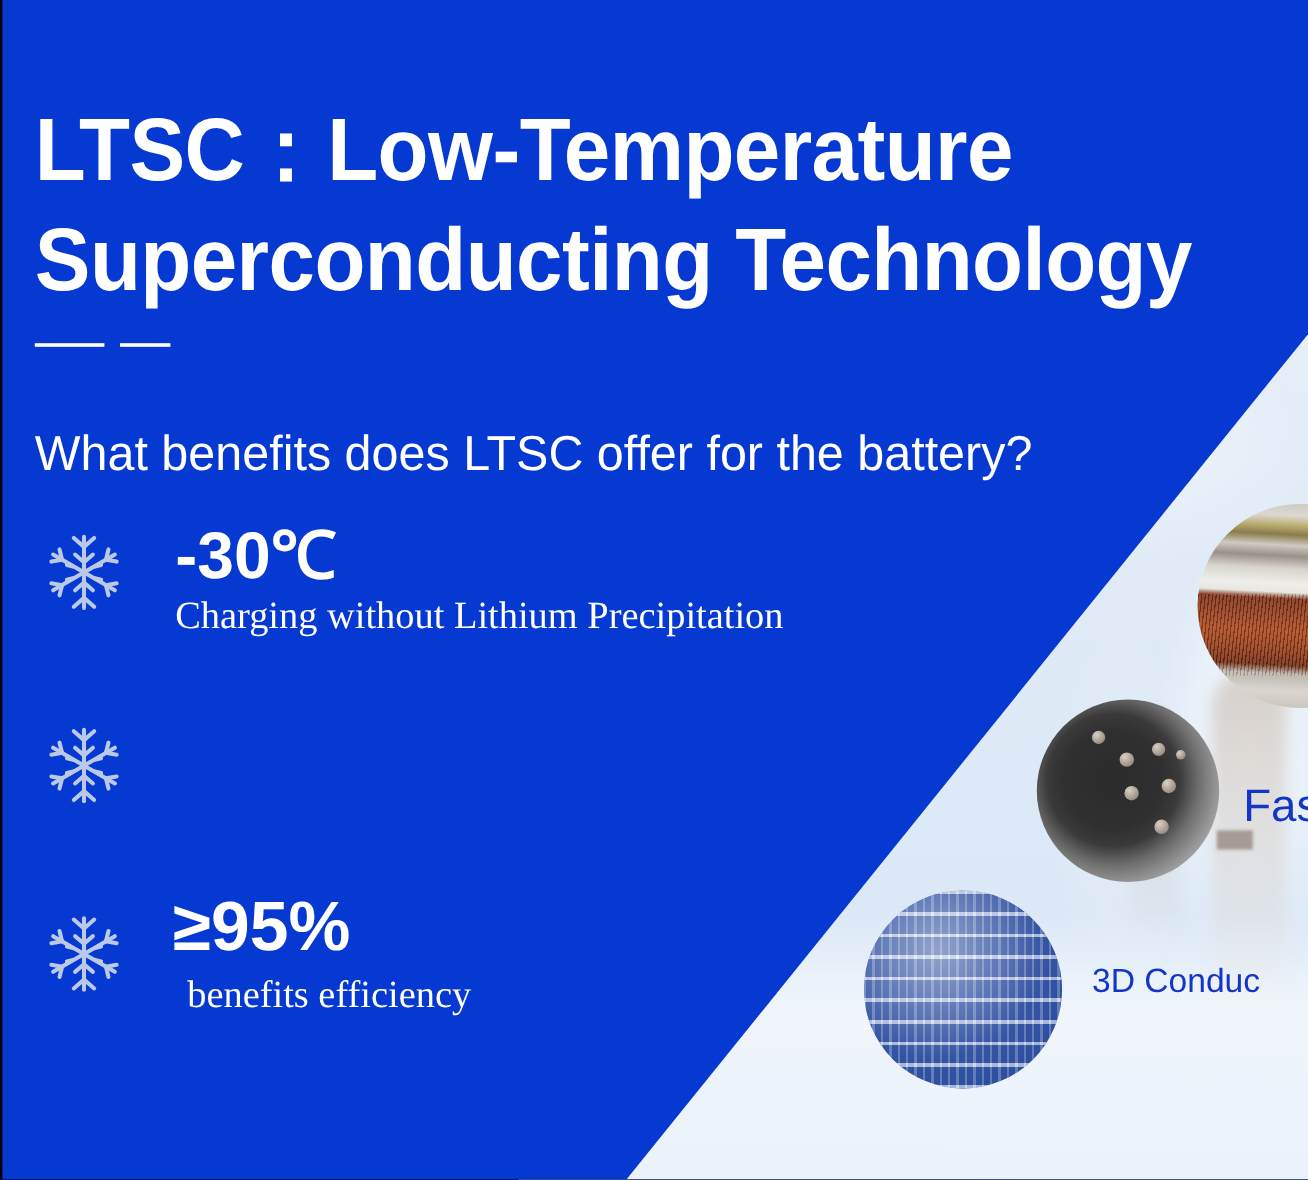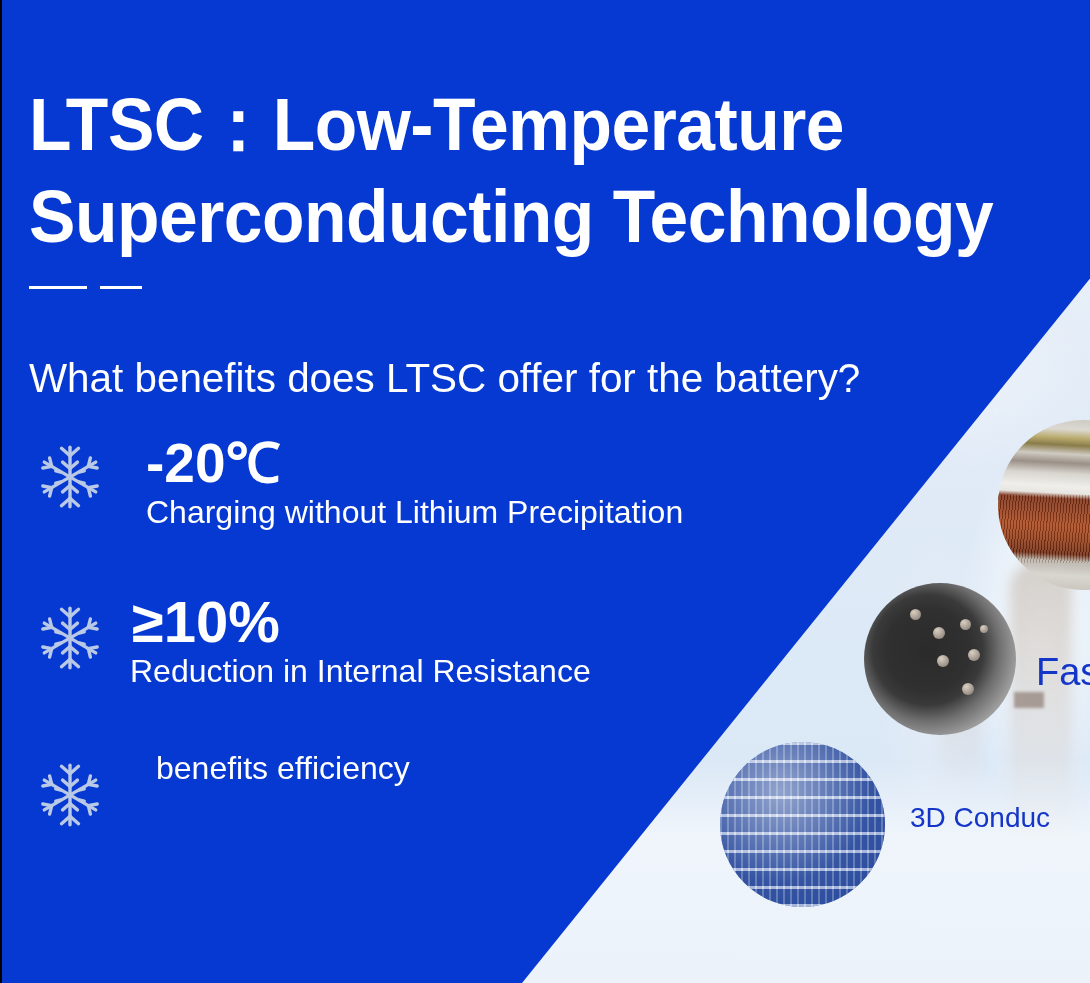--- a/index.html
+++ b/index.html
@@ -262,21 +262,21 @@
     font-weight: bold;
     font-size: 55px;
     line-height: 60px;
     white-space: nowrap;
   }
   #benefit-1 .value, #benefit-2 .value { font-size: 58px; }
 
   .benefit .caption {
     display: block;
     color: #ffffff;
-    font-family: Liberation Sans, sans-serif;
+    font-family: Liberation Serif, serif;
     font-size: 32px;
     line-height: 38px;
     white-space: nowrap;
   }
   #benefit-0 .caption { margin-left: 0px; }
   #benefit-1 .caption { margin-left: -2px; }
   #benefit-2 .caption { margin-left: 12px; margin-top: 6px; }
 </style>
 </head>
 <body>
@@ -360,21 +360,21 @@
             <line x1="49.2" y1="22" x2="57.6" y2="23.5"></line>
               <line x1="49.2" y1="22" x2="51.2" y2="14"></line>
             <line x1="23.4" y1="27.4" x2="18.6" y2="26.2"></line>
             <line x1="40.6" y1="36.6" x2="45.4" y2="37.8"></line>
             <line x1="23.4" y1="36.6" x2="18.6" y2="37.8"></line>
             <line x1="40.6" y1="27.4" x2="45.4" y2="26.2"></line>
           </g>
         </svg>
       </span>
       <span class="texts">
-        <span class="value">-20℃</span>
+        <span class="value">-30℃</span>
         <span class="caption">Charging without Lithium Precipitation</span>
       </span>
     </div>
 
     <div class="benefit" id="benefit-1">
       <span class="flake">
         <svg viewBox="0 0 64 64" aria-hidden="true">
           <g stroke="#b9c9e6" stroke-width="3.2" stroke-linecap="round" fill="none">
             <line x1="32" y1="4" x2="32" y2="60"></line>
             <line x1="7.8" y1="18" x2="56.2" y2="46"></line>
@@ -394,24 +394,20 @@
             <line x1="14.8" y1="42" x2="6.4" y2="40.5"></line>
               <line x1="14.8" y1="42" x2="12.8" y2="50"></line>
             <line x1="49.2" y1="22" x2="57.6" y2="23.5"></line>
               <line x1="49.2" y1="22" x2="51.2" y2="14"></line>
             <line x1="23.4" y1="27.4" x2="18.6" y2="26.2"></line>
             <line x1="40.6" y1="36.6" x2="45.4" y2="37.8"></line>
             <line x1="23.4" y1="36.6" x2="18.6" y2="37.8"></line>
             <line x1="40.6" y1="27.4" x2="45.4" y2="26.2"></line>
           </g>
         </svg>
-      </span>
-      <span class="texts">
-        <span class="value">≥10%</span>
-        <span class="caption">Reduction in Internal Resistance</span>
       </span>
     </div>
 
     <div class="benefit" id="benefit-2">
       <span class="flake">
         <svg viewBox="0 0 64 64" aria-hidden="true">
           <g stroke="#b9c9e6" stroke-width="3.2" stroke-linecap="round" fill="none">
             <line x1="32" y1="4" x2="32" y2="60"></line>
             <line x1="7.8" y1="18" x2="56.2" y2="46"></line>
             <line x1="7.8" y1="46" x2="56.2" y2="18"></line>
@@ -432,18 +428,19 @@
             <line x1="49.2" y1="22" x2="57.6" y2="23.5"></line>
               <line x1="49.2" y1="22" x2="51.2" y2="14"></line>
             <line x1="23.4" y1="27.4" x2="18.6" y2="26.2"></line>
             <line x1="40.6" y1="36.6" x2="45.4" y2="37.8"></line>
             <line x1="23.4" y1="36.6" x2="18.6" y2="37.8"></line>
             <line x1="40.6" y1="27.4" x2="45.4" y2="26.2"></line>
           </g>
         </svg>
       </span>
       <span class="texts">
+        <span class="value">≥95%</span>
         <span class="caption">benefits efficiency</span>
       </span>
     </div>
 
   </div>
 </div>
 
 </body></html>

